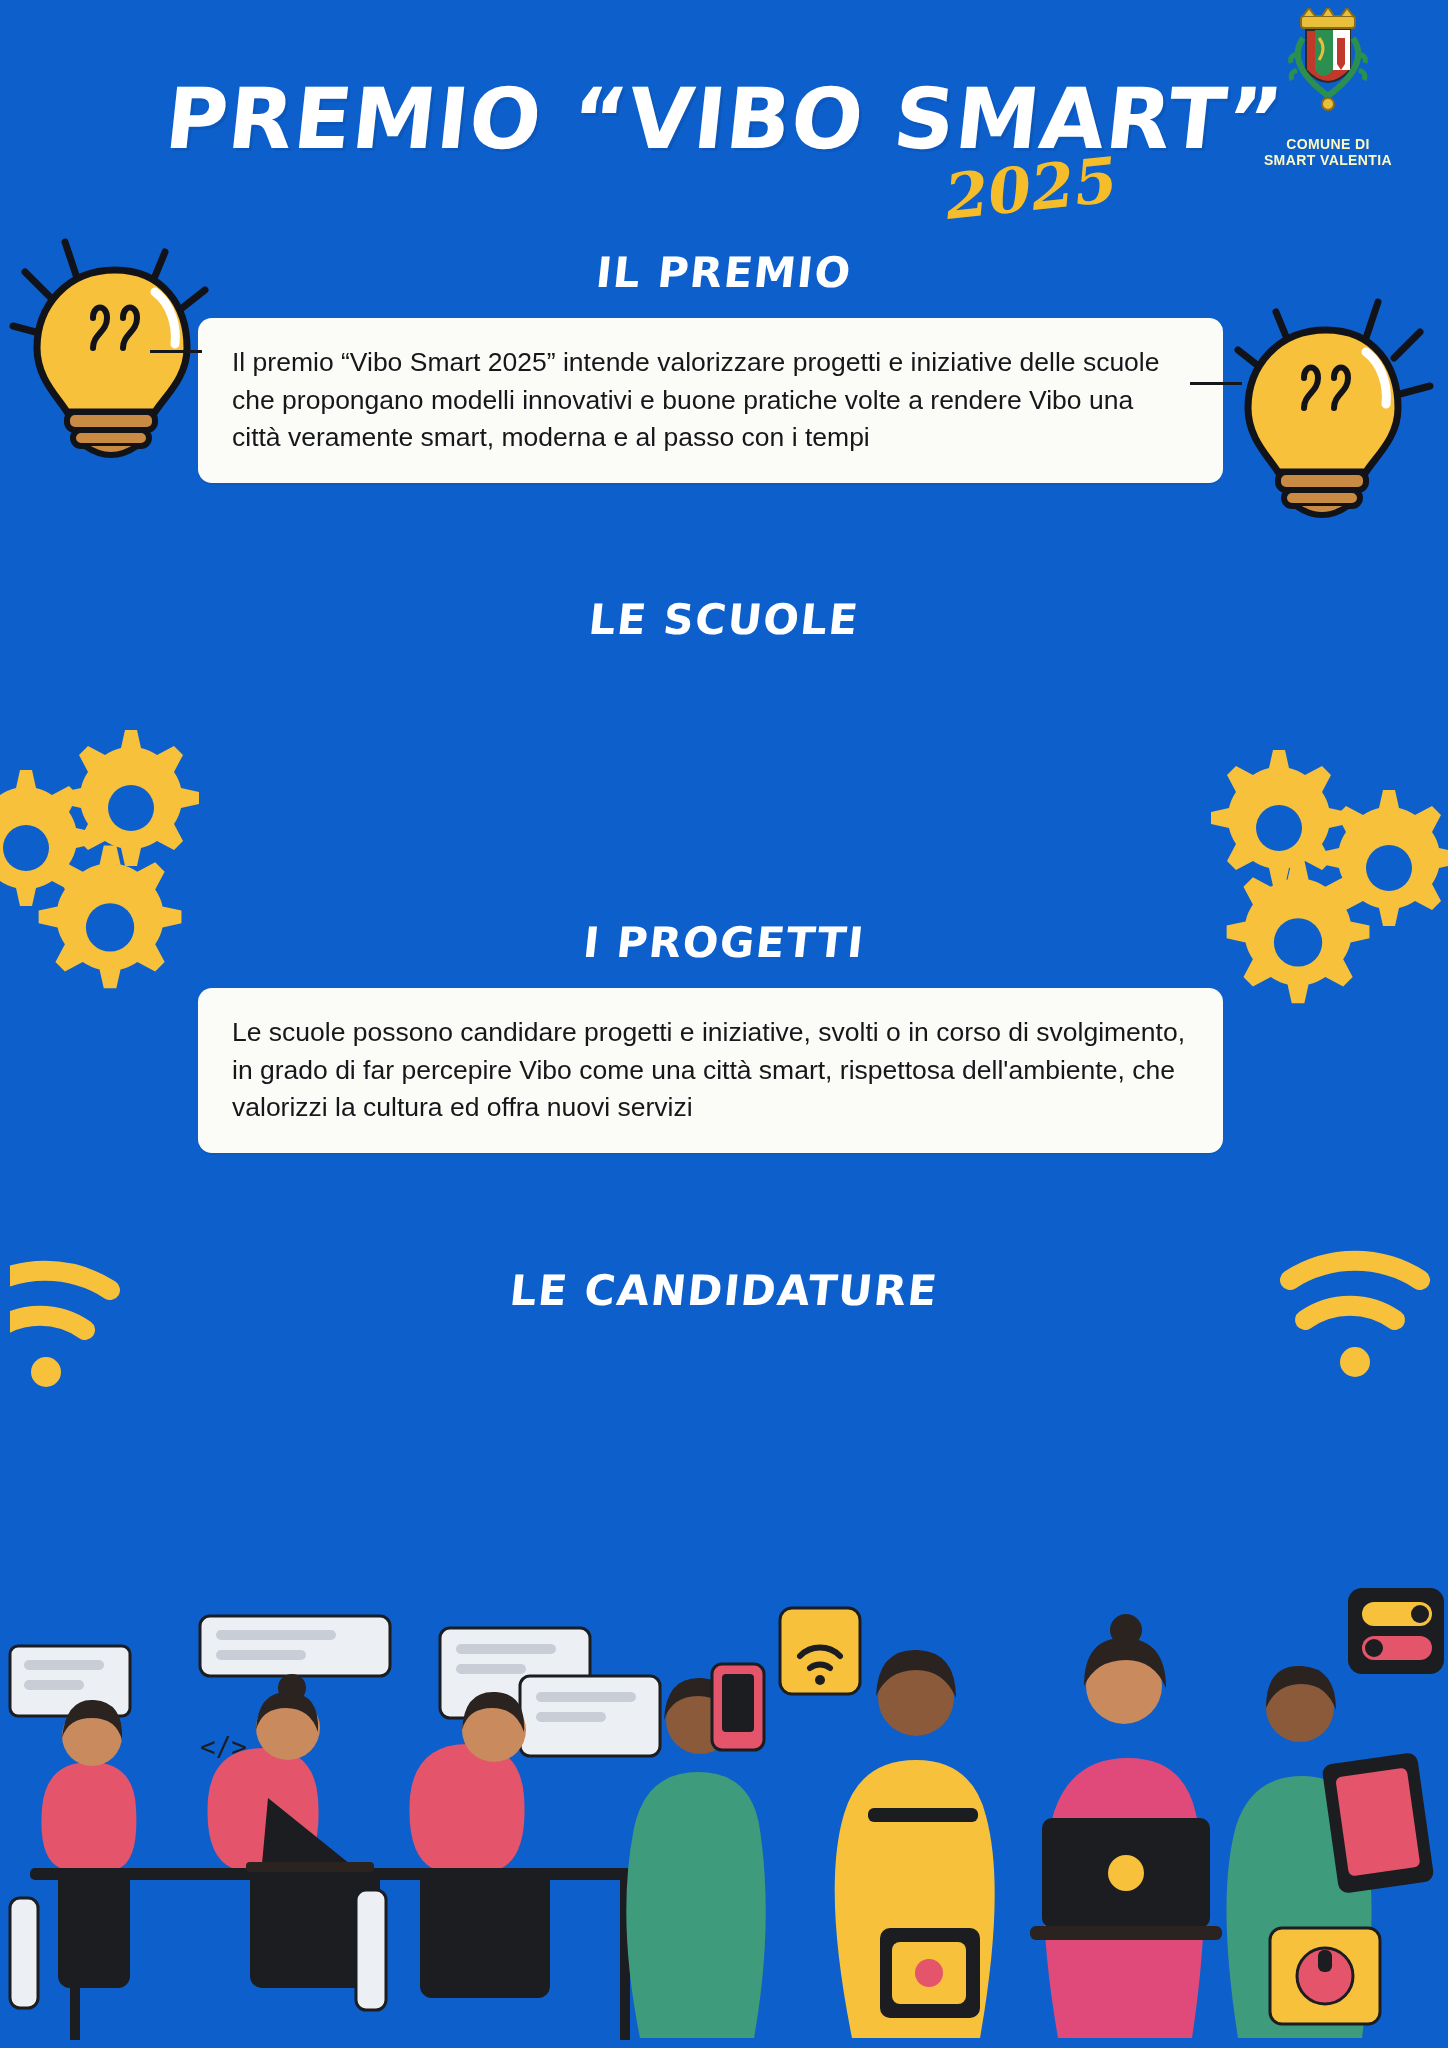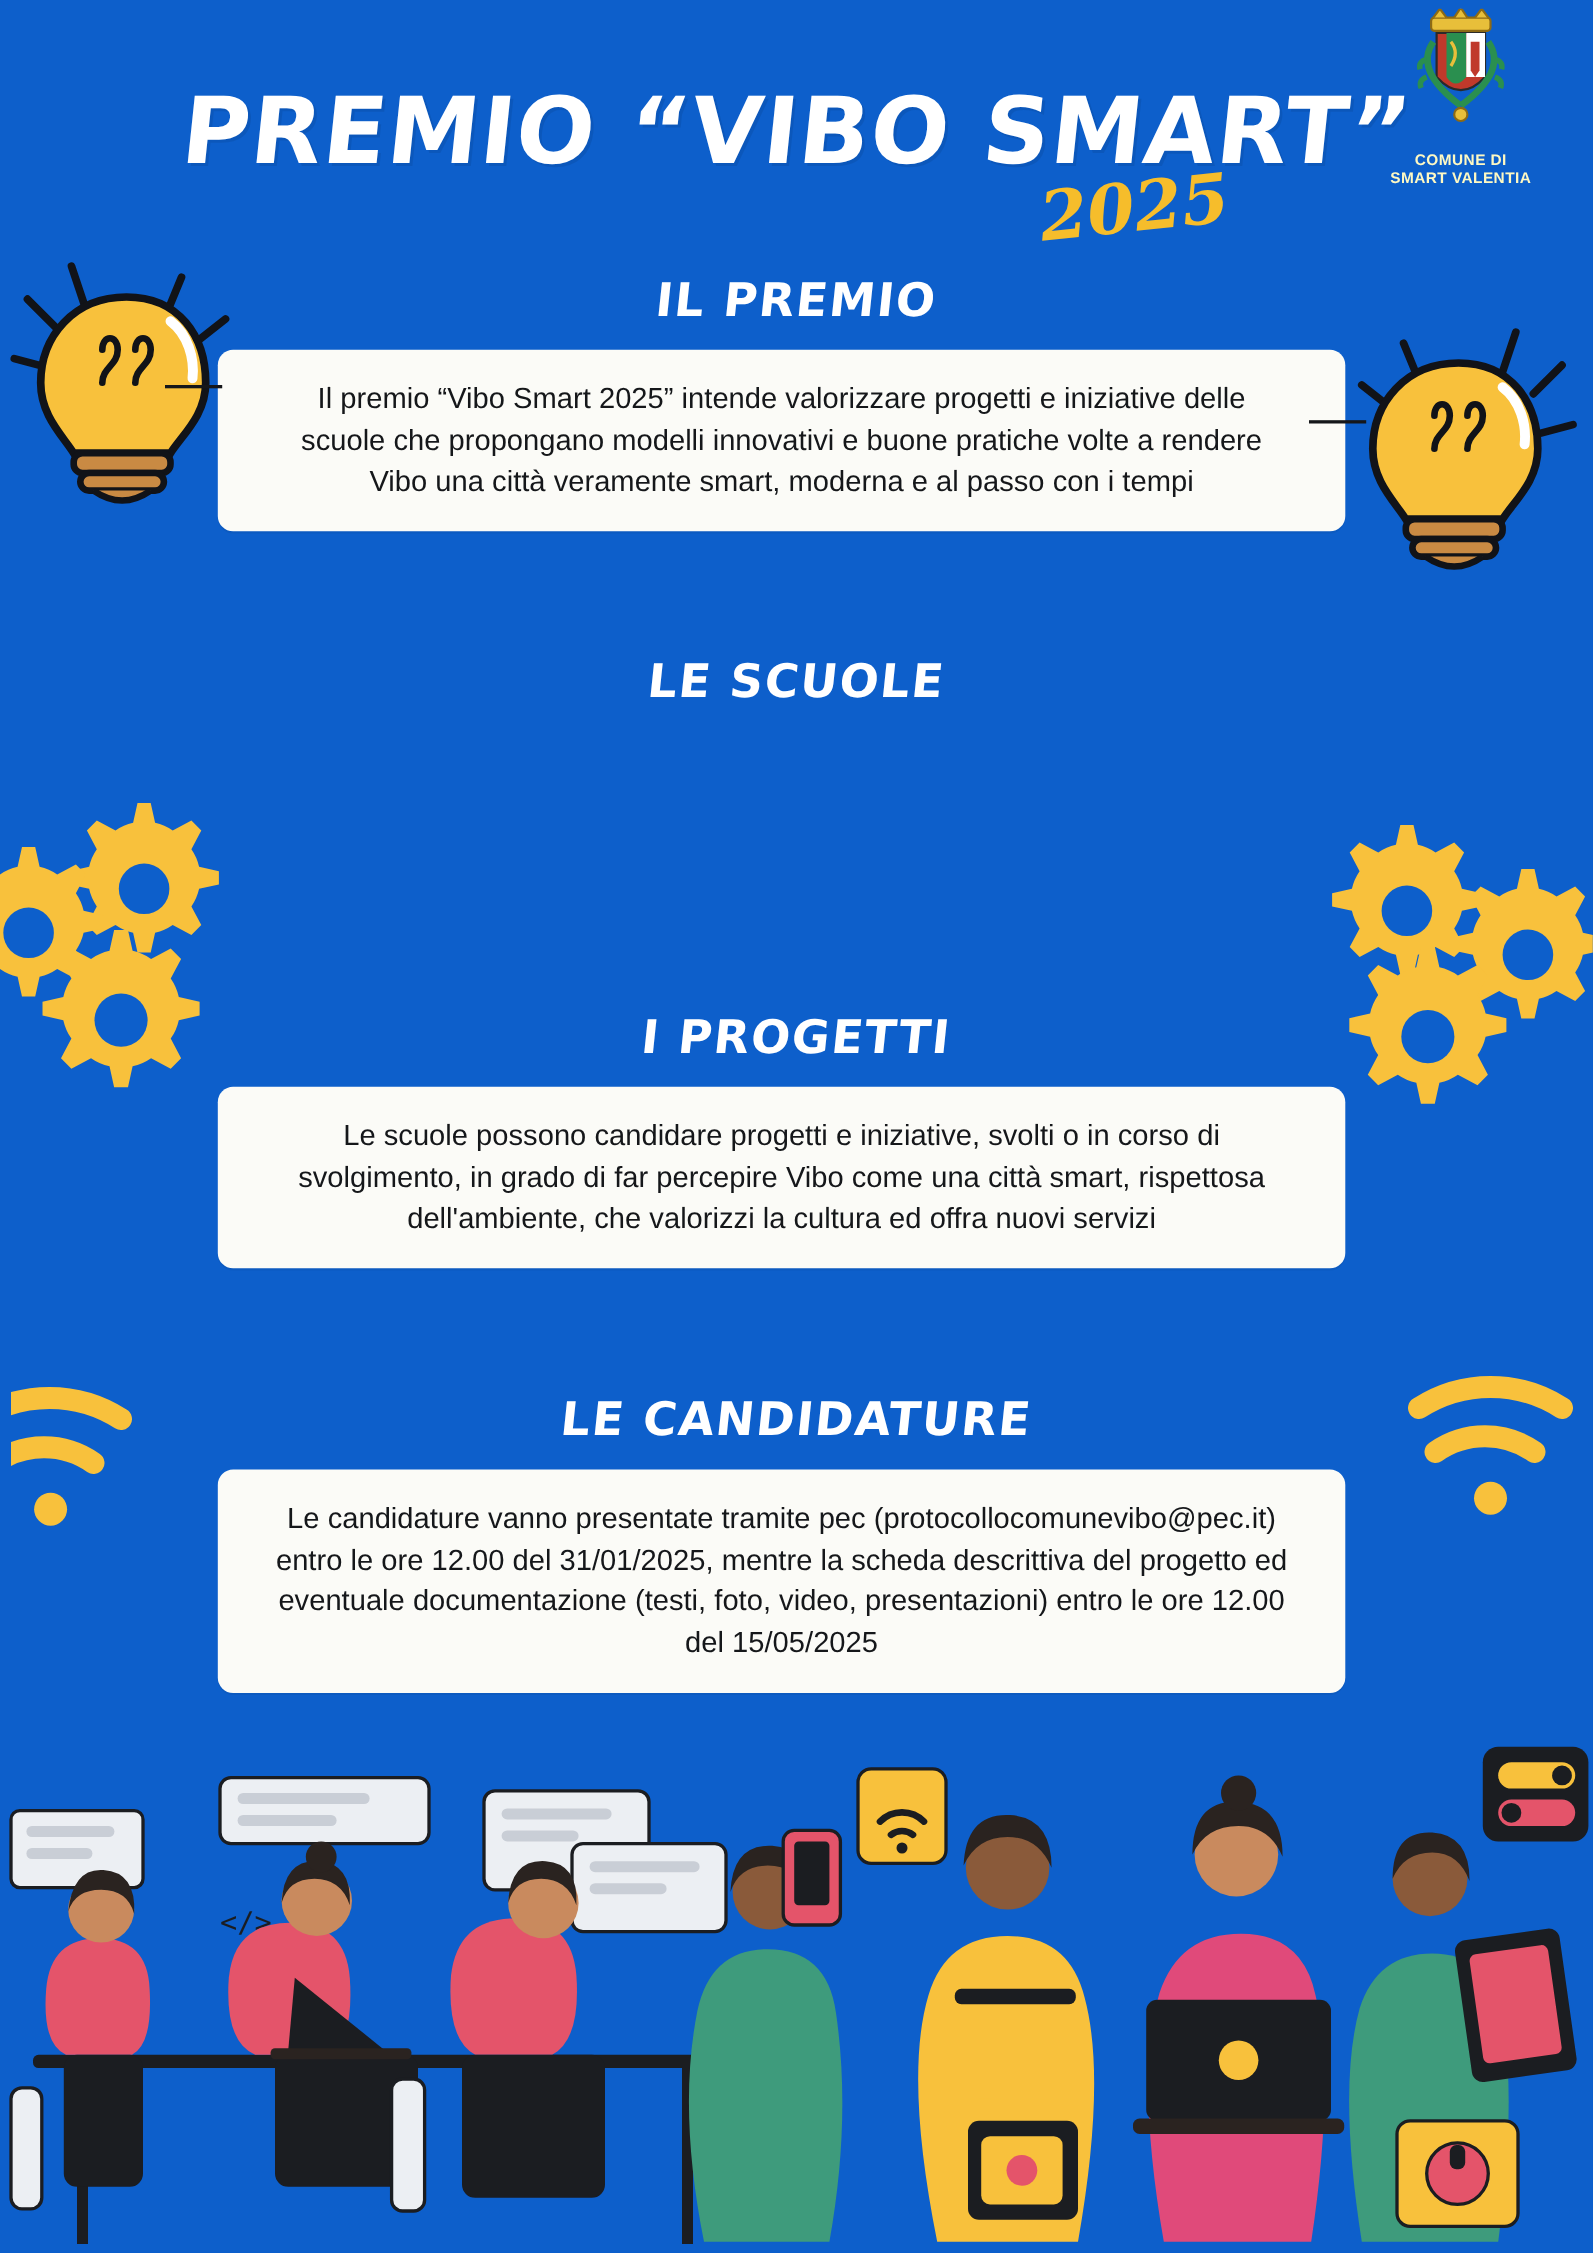--- a/index.html
+++ b/index.html
@@ -97,25 +97,25 @@
     position: absolute;
   }
   .card {
     position: absolute;
     left: 198px;
     width: 1025px;
     background: #fbfbf7;
     border-radius: 14px;
     box-shadow: 0 2px 0 rgba(0,0,0,0.05);
     box-sizing: border-box;
-    padding: 26px 52px;
+    padding: 26px 34px;
     color: #15171a;
     font-size: 26.5px;
     line-height: 1.42;
-    text-align: center;
+    text-align: left;
   }
 
   .h-premio      { top: 248px; }
   .c-premio      { top: 318px; }
   .h-scuole      { top: 595px; }
   .c-scuole      { top: 662px; }
   .h-progetti    { top: 918px; }
   .c-progetti    { top: 988px; }
   .h-candidature { top: 1266px; }
   .c-candidature { top: 1336px; }
@@ -270,21 +270,20 @@
   <div class="card c-premio">Il premio “Vibo Smart 2025” intende valorizzare progetti e iniziative delle scuole che propongano modelli innovativi e buone pratiche volte a rendere Vibo una città veramente smart, moderna e al passo con i tempi</div>
   <div class="tick tick-l"></div>
   <div class="tick tick-r"></div>
 
   <div class="section-heading h-scuole">LE SCUOLE</div>
 
   <div class="section-heading h-progetti">I PROGETTI</div>
   <div class="card c-progetti">Le scuole possono candidare progetti e iniziative, svolti o in corso di svolgimento, in grado di far percepire Vibo come una città smart, rispettosa dell'ambiente, che valorizzi la cultura ed offra nuovi servizi</div>
 
   <div class="section-heading h-candidature">LE CANDIDATURE</div>
-  <div class="card c-candidature">Le candidature vanno presentate tramite pec (protocollocomunevibo@pec.it) entro le ore 12.00 del 31/01/2025, mentre la scheda descrittiva del progetto ed eventuale documentazione (testi, foto, video, presentazioni) entro le ore 12.00 del 15/05/2025</div>
 
   <div class="scene">
     <svg width="1448" height="480" viewBox="0 0 1448 480">
 
       <g fill="#eceff3" stroke="#1b1d21" stroke-width="3">
         <rect x="10" y="78" width="120" height="70" rx="8"></rect>
         <rect x="200" y="48" width="190" height="60" rx="10"></rect>
         <rect x="440" y="60" width="150" height="90" rx="10"></rect>
         <rect x="520" y="108" width="140" height="80" rx="10"></rect>
       </g>

